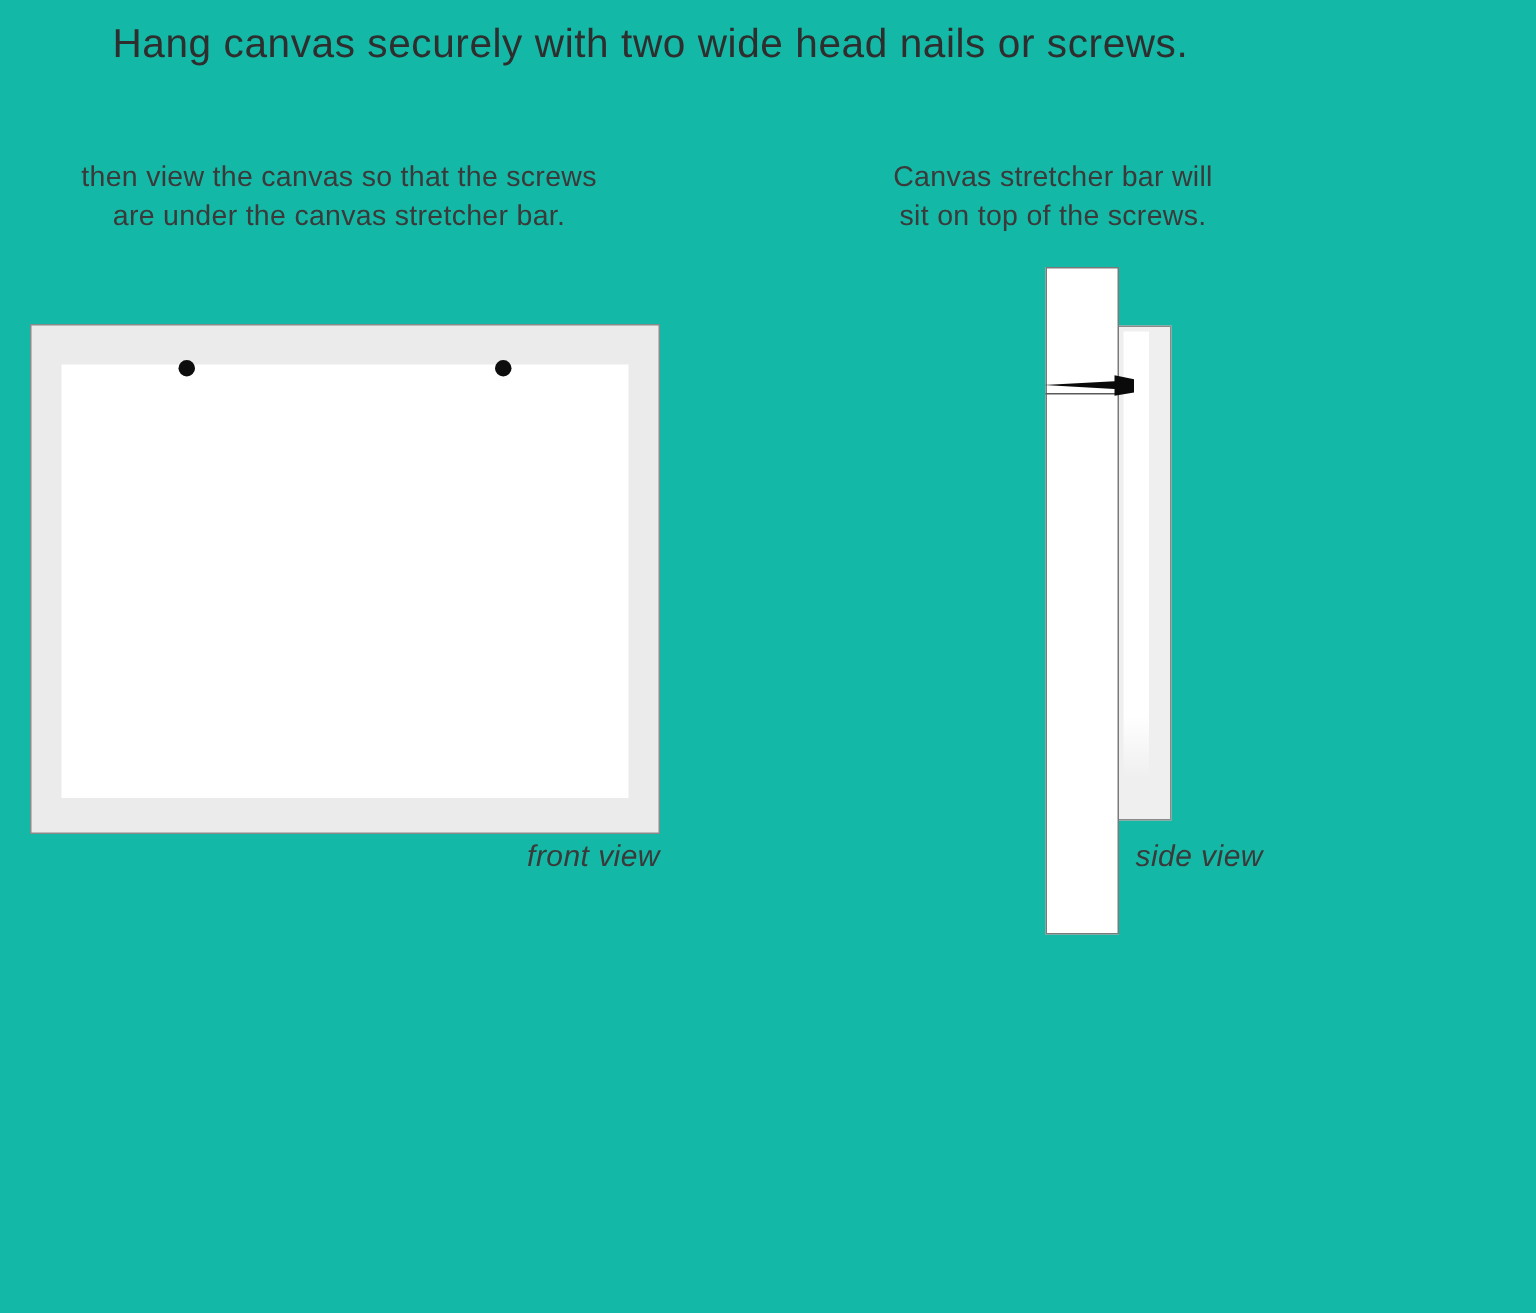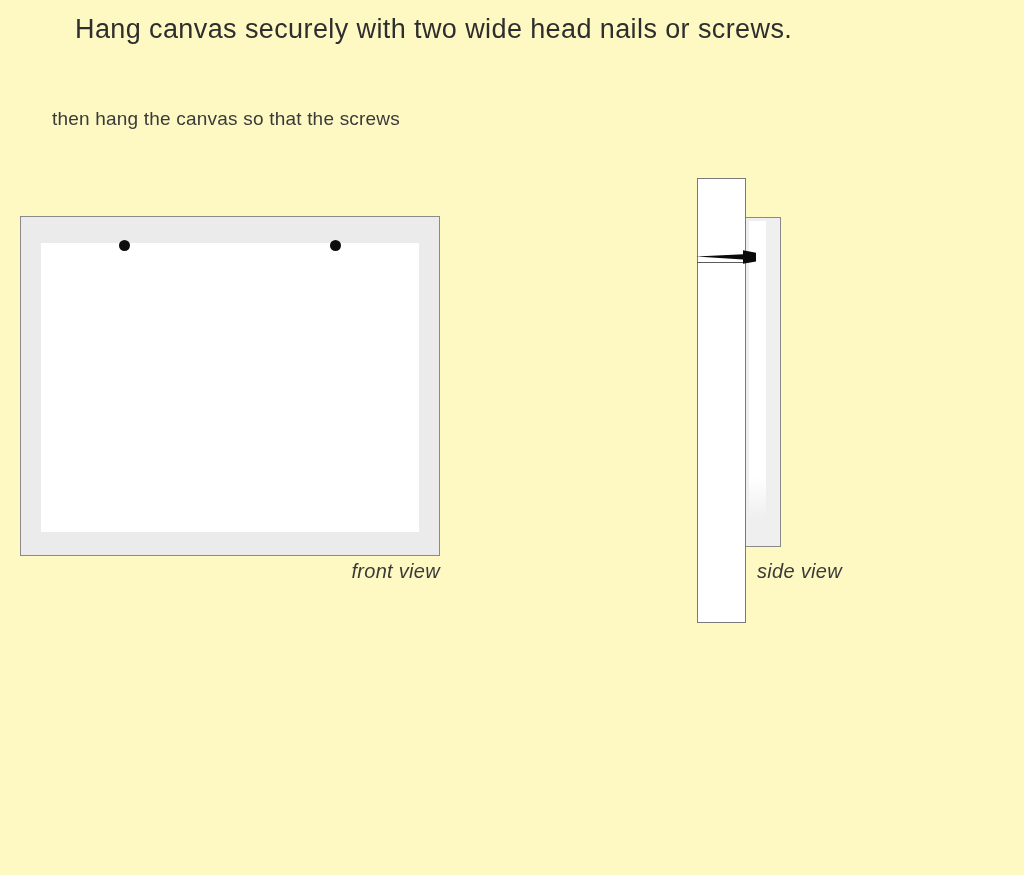--- a/index.html
+++ b/index.html
@@ -6,21 +6,21 @@
   html, body { background: #ffffff; }
   body {
     font-family: "Liberation Sans", sans-serif;
     color: #333333;
     -webkit-font-smoothing: antialiased;
   }
   .page {
     position: relative;
     width: 1024px;
     height: 875px;
-    background: #fef9c3;
+    background: #14b8a6;
     overflow: hidden;
   }
   .title {
     position: absolute;
     left: 75px;
     top: 14px;
     font-size: 27px;
     letter-spacing: 0.4px;
     color: #2e2e2e;
     white-space: nowrap;
@@ -121,23 +121,28 @@
   }
 </style>
 </head>
 <body>
 
 <div class="page">
 
   <div class="title">Hang canvas securely with two wide head nails or screws.</div>
 
   <div class="caption caption-front">
-    <div>then hang the canvas so that the screws</div>
+    <div>then view the canvas so that the screws</div>
+    <div>are under the canvas stretcher bar.</div>
   </div>
 
+  <div class="caption caption-side">
+    <div>Canvas stretcher bar will</div>
+    <div>sit on top of the screws.</div>
+  </div>
 
   <div class="front-frame">
     <div class="front-canvas"></div>
     <div class="screw-dot left"></div>
     <div class="screw-dot right"></div>
   </div>
   <div class="view-label front">front view</div>
 
   <div class="side-canvas-panel">
     <div class="side-canvas-highlight"></div>

